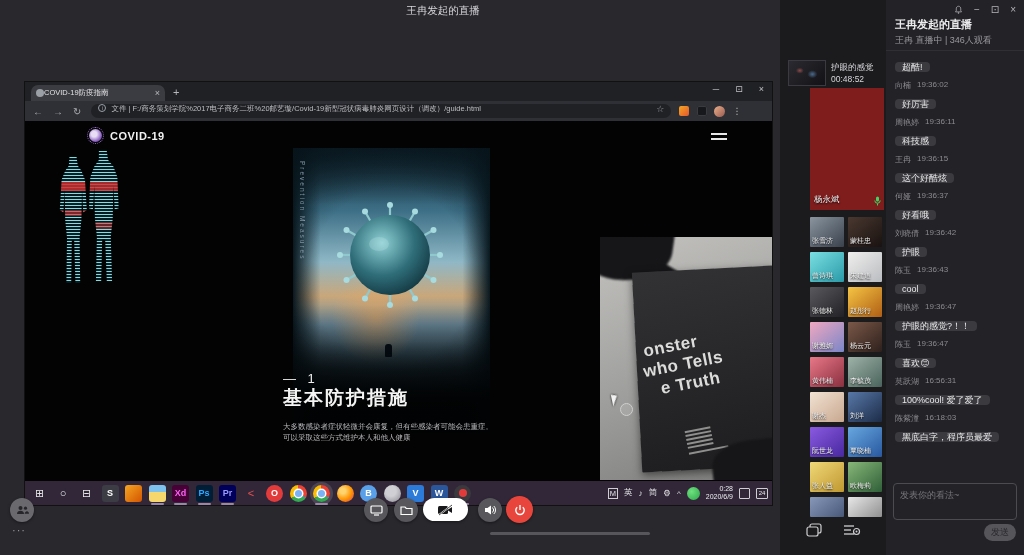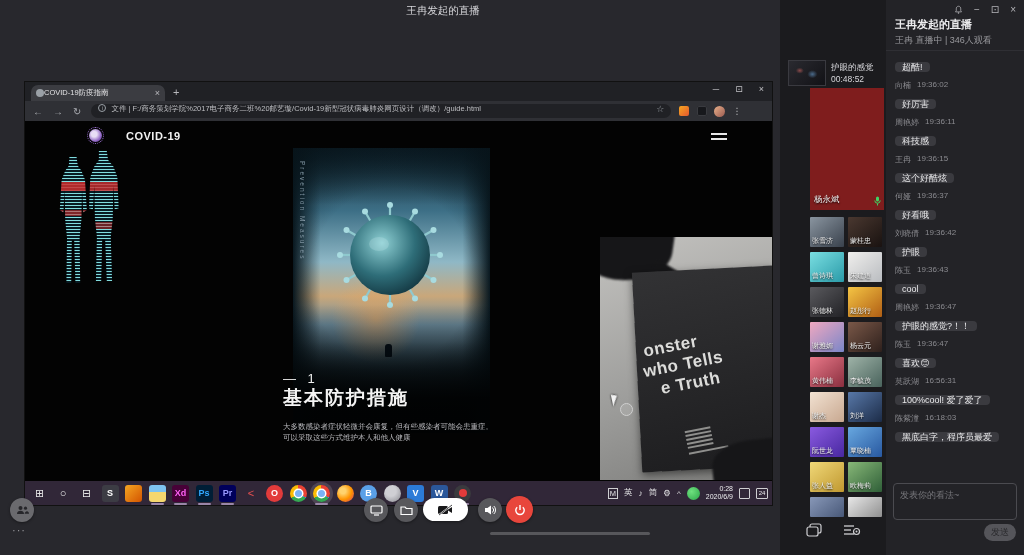--- a/index.html
+++ b/index.html
@@ -29,21 +29,21 @@
   .omni-info{width:8px;height:8px;border:1px solid #9aa0a6;border-radius:50%;color:#9aa0a6;font-size:6px;line-height:6px;text-align:center;flex:0 0 auto;}
   .omni-url{font-size:7.5px;color:#bdbec2;white-space:nowrap;overflow:hidden;flex:1;}
   .omni-star{font-size:9px;color:#9aa0a6;}
   .tool-ext1{width:10px;height:10px;border-radius:2px;background:linear-gradient(135deg,#f6a821,#e4572e);margin-left:8px;}
   .tool-ext2{width:10px;height:10px;border-radius:2px;background:#17181c;margin-left:8px;box-shadow:inset 0 0 0 1px #3a3b40;}
   .tool-avatar{width:11px;height:11px;border-radius:50%;background:linear-gradient(135deg,#e8b08a,#9a5a50);margin-left:7px;}
   .tool-menu{color:#b8b8bc;font-size:9px;margin-left:7px;margin-right:8px;}
 
   
   .webpage{position:absolute;left:0;top:39px;width:747px;height:360px;background:#030303;overflow:hidden;}
-  .logo{position:absolute;left:64px;top:8px;display:flex;align-items:center;gap:24px;}
+  .logo{position:absolute;left:64px;top:8px;display:flex;align-items:center;gap:8px;}
   .virus-logo{width:13px;height:13px;border-radius:50%;background:radial-gradient(circle at 40% 40%,#e8ddf5 25%,#8a5fc0 65%,#5a3a8a);outline:1px dotted #9a6fd0;outline-offset:1px;}
   .logo-text{font-size:11px;font-weight:bold;color:#f2f2f2;letter-spacing:.5px;}
   .pg-menu{position:absolute;right:45px;top:12px;width:16px;}
   .pg-menu i{display:block;height:1.5px;background:#e8e8e8;margin-bottom:3.5px;}
   .fig{position:absolute;clip-path:polygon(38% 0%,62% 0%,66% 7%,78% 11%,90% 18%,96% 42%,84% 44%,80% 26%,78% 50%,72% 64%,74% 100%,58% 100%,54% 66%,46% 66%,44% 100%,28% 100%,30% 64%,24% 50%,22% 26%,18% 44%,6% 42%,12% 18%,24% 11%,36% 7%);
     background-image:
       linear-gradient(180deg,transparent 0 20%,rgba(205,45,45,.85) 20% 27%,transparent 27% 42%,rgba(205,45,45,.6) 42% 47%,transparent 47%),
       repeating-linear-gradient(180deg,rgba(135,230,232,.95) 0 1px,rgba(8,26,34,.95) 1px 3px);
     filter:drop-shadow(0 0 4px rgba(60,180,190,.35));}
   .fig2{clip-path:polygon(36% 0%,60% 0%,64% 7%,80% 12%,92% 20%,96% 44%,84% 45%,80% 27%,78% 52%,72% 66%,76% 100%,60% 100%,55% 68%,46% 68%,43% 100%,27% 100%,30% 66%,24% 52%,22% 27%,18% 45%,6% 44%,10% 20%,22% 12%,36% 7%);

